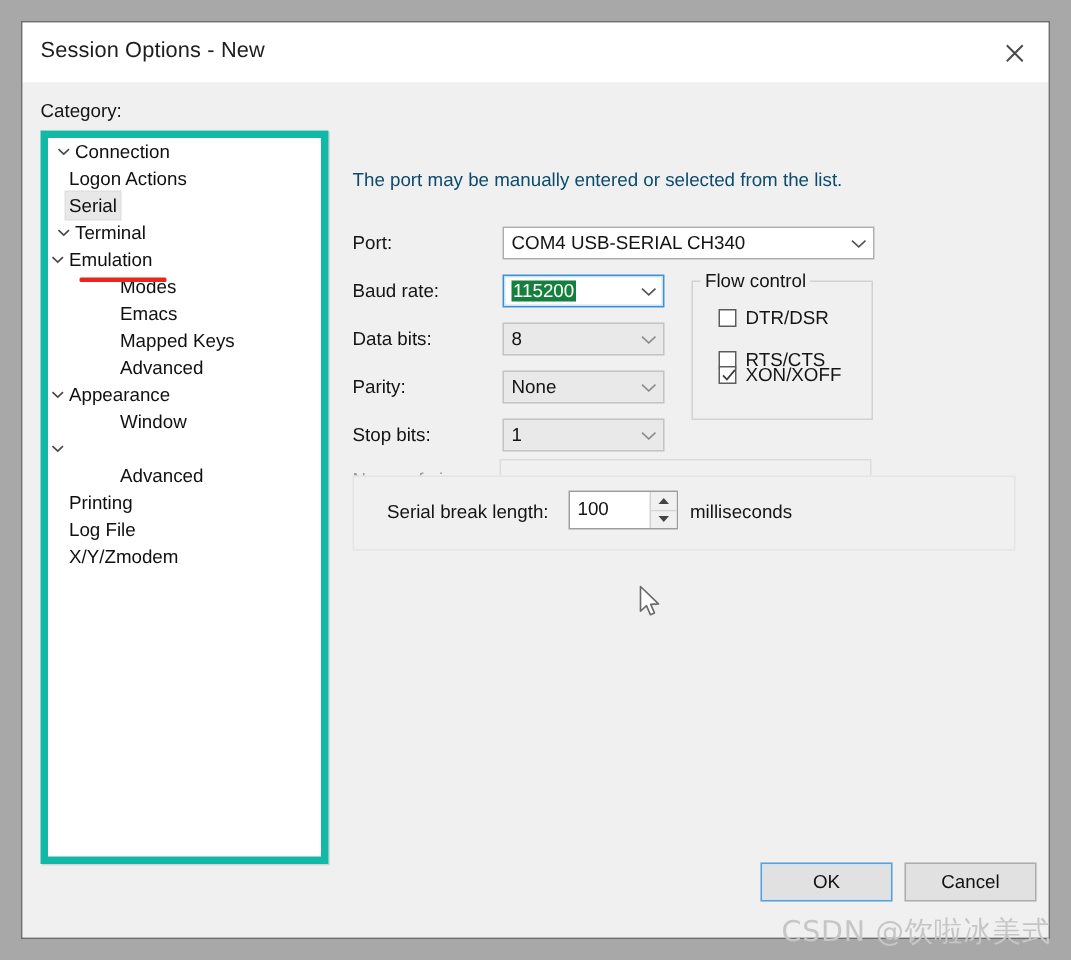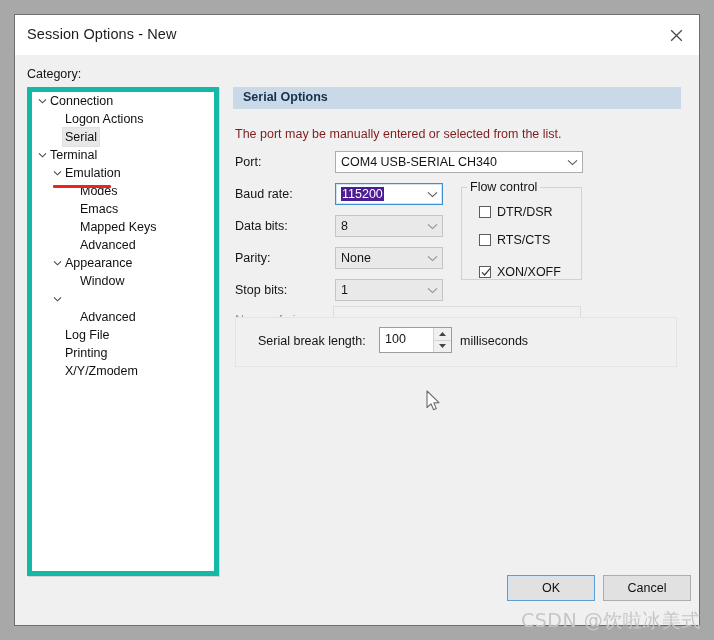--- a/index.html
+++ b/index.html
@@ -108,21 +108,21 @@
   }
   .tree-item .tw svg { display: block; }
   .tree-item .tlabel {
     padding: 0 2px;
   }
   .tree-item.selected .tlabel {
     background: #e8e8e8;
     outline: 1px solid #e0e0e0;
   }
   .lvl0 { padding-left: 4px; }
-  .lvl1 { padding-left: 19px; }
+  .lvl1 { }
   .lvl2 { padding-left: 34px; }
 
   
   #serial-underline {
     position: absolute;
     left: 38px;
     top: 130px;
     width: 58px;
     height: 2.5px;
     background: #e8261b;
@@ -151,23 +151,23 @@
     left: 10px;
     top: 3px;
     font-size: 12.5px;
     font-weight: bold;
     color: #14304c;
   }
 
   #pane-description {
     position: absolute;
     left: 2px;
-    top: 40px;
-    font-size: 12.5px;
-    color: #7f1d1d;
+    top: 26px;
+    font-size: 12.5px;
+    color: #0c4a6e;
     white-space: nowrap;
   }
 
   
   .form-row {
     position: absolute;
     left: 2px;
     height: 22px;
   }
   .form-label {
@@ -204,21 +204,21 @@
     padding-left: 5px;
     font-size: 12.5px;
     color: #141414;
     white-space: nowrap;
     overflow: hidden;
   }
   .combo .ctext.sel {
     color: #ffffff;
   }
   .combo .ctext.sel b {
-    background: #4c1d95;
+    background: #15803d;
     font-weight: normal;
     padding: 1px 1px 1px 1px;
   }
   .combo .carrow {
     flex: 0 0 20px;
     display: flex;
     align-items: center;
     justify-content: center;
   }
   .combo .carrow svg { display: block; }
@@ -475,39 +475,36 @@
                 <path d="M1 1.4 L4.5 4.8 L8 1.4" stroke="#4a4a4a" stroke-width="1.1" fill="none"></path>
               </svg>
             </span>
           </div>
           <div class="tree-item lvl2">
             <span class="tw"></span>
             <span class="tlabel">Advanced</span>
           </div>
           <div class="tree-item lvl1">
             <span class="tw"></span>
+            <span class="tlabel">Printing</span>
+          </div>
+          <div class="tree-item lvl1">
+            <span class="tw"></span>
             <span class="tlabel">Log File</span>
-          </div>
-          <div class="tree-item lvl1">
-            <span class="tw"></span>
-            <span class="tlabel">Printing</span>
           </div>
           <div class="tree-item lvl1">
             <span class="tw"></span>
             <span class="tlabel">X/Y/Zmodem</span>
           </div>
         </div>
     </div>
     <div id="serial-underline"></div>
 
     <div id="right-pane">
 
-      <div id="section-header">
-        <span>Serial Options</span>
-      </div>
 
       <div id="pane-description">The port may be manually entered or selected from the list.</div>
 
       <div class="form-row" style="top:64px; width:100%;">
         <div class="form-label">Port:</div>
         <div class="combo" style="left:100px; width:248px;">
           <div class="ctext">COM4 USB-SERIAL CH340</div>
           <div class="carrow">
             <svg width="11" height="7" viewBox="0 0 11 7">
                 <path d="M1 1.4 L5.5 5.6 L10 1.4" stroke="#555" stroke-width="1.1" fill="none"></path>
@@ -570,21 +567,21 @@
       <div class="checkrow" style="top:118px;">
         <div class="checkbox"></div>
         <div class="clabel">DTR/DSR</div>
       </div>
 
       <div class="checkrow" style="top:146px;">
         <div class="checkbox"></div>
         <div class="clabel">RTS/CTS</div>
       </div>
 
-      <div class="checkrow" style="top:178px;text-align:center;">
+      <div class="checkrow" style="top:156px;text-align:center;">
         <div class="checkbox">
           <span>
             <svg width="12" height="12" viewBox="0 0 12 12">
                 <path d="M2 6.3 L4.6 9 L10 2.6" stroke="#3a3a3a" stroke-width="1.2" fill="none"></path>
               </svg>
           </span>
         </div>
         <div class="clabel">XON/XOFF</div>
       </div>
 

